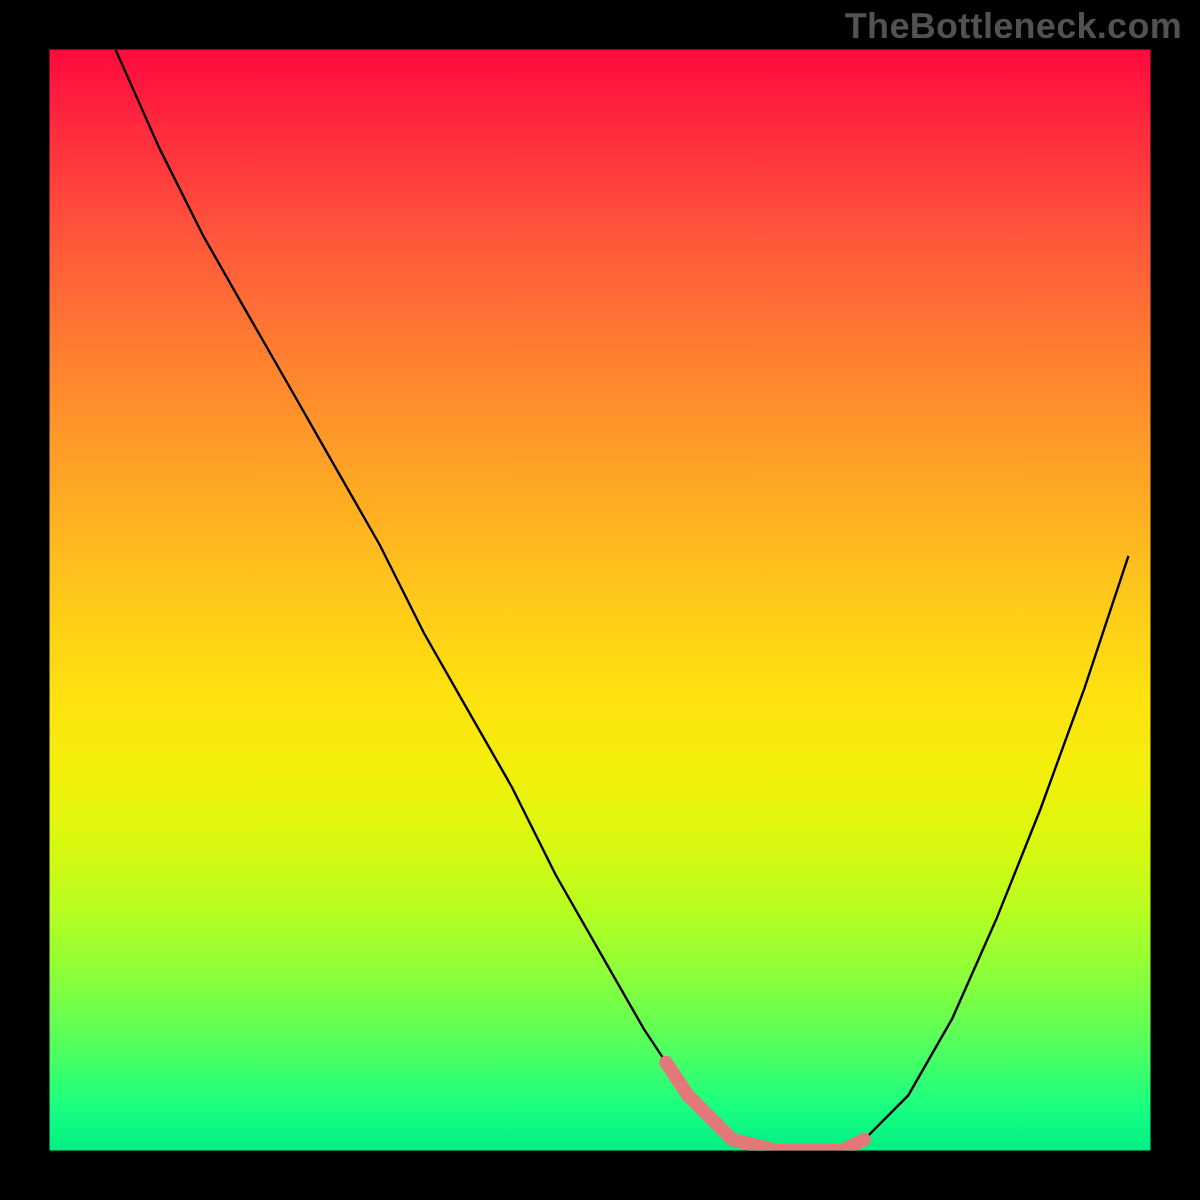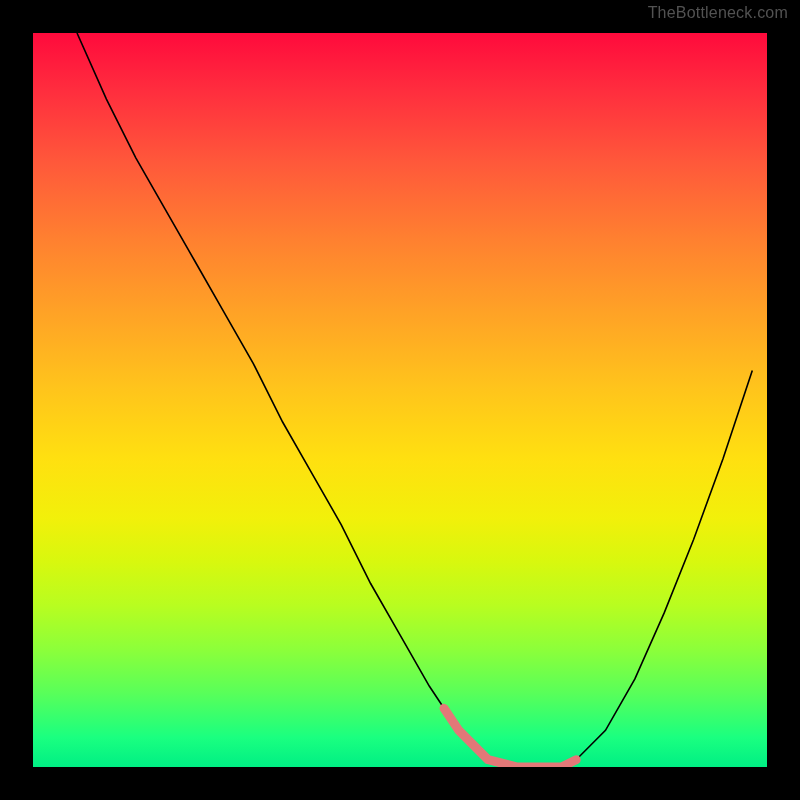--- a/index.html
+++ b/index.html
@@ -15,22 +15,22 @@
     position: relative;
     width: 800px;
     height: 800px;
     background: #000;
   }
   .watermark {
     position: absolute;
     top: 4px;
     right: 12px;
     color: #525252;
-    font-size: 16px;
-    font-weight: 400;
+    font-size: 24px;
+    font-weight: 700;
     letter-spacing: 0.2px;
     z-index: 30;
   }
   .plot-bg {
     position: absolute;
     left: 33px;
     top: 33px;
     width: 734px;
     height: 734px;
     

